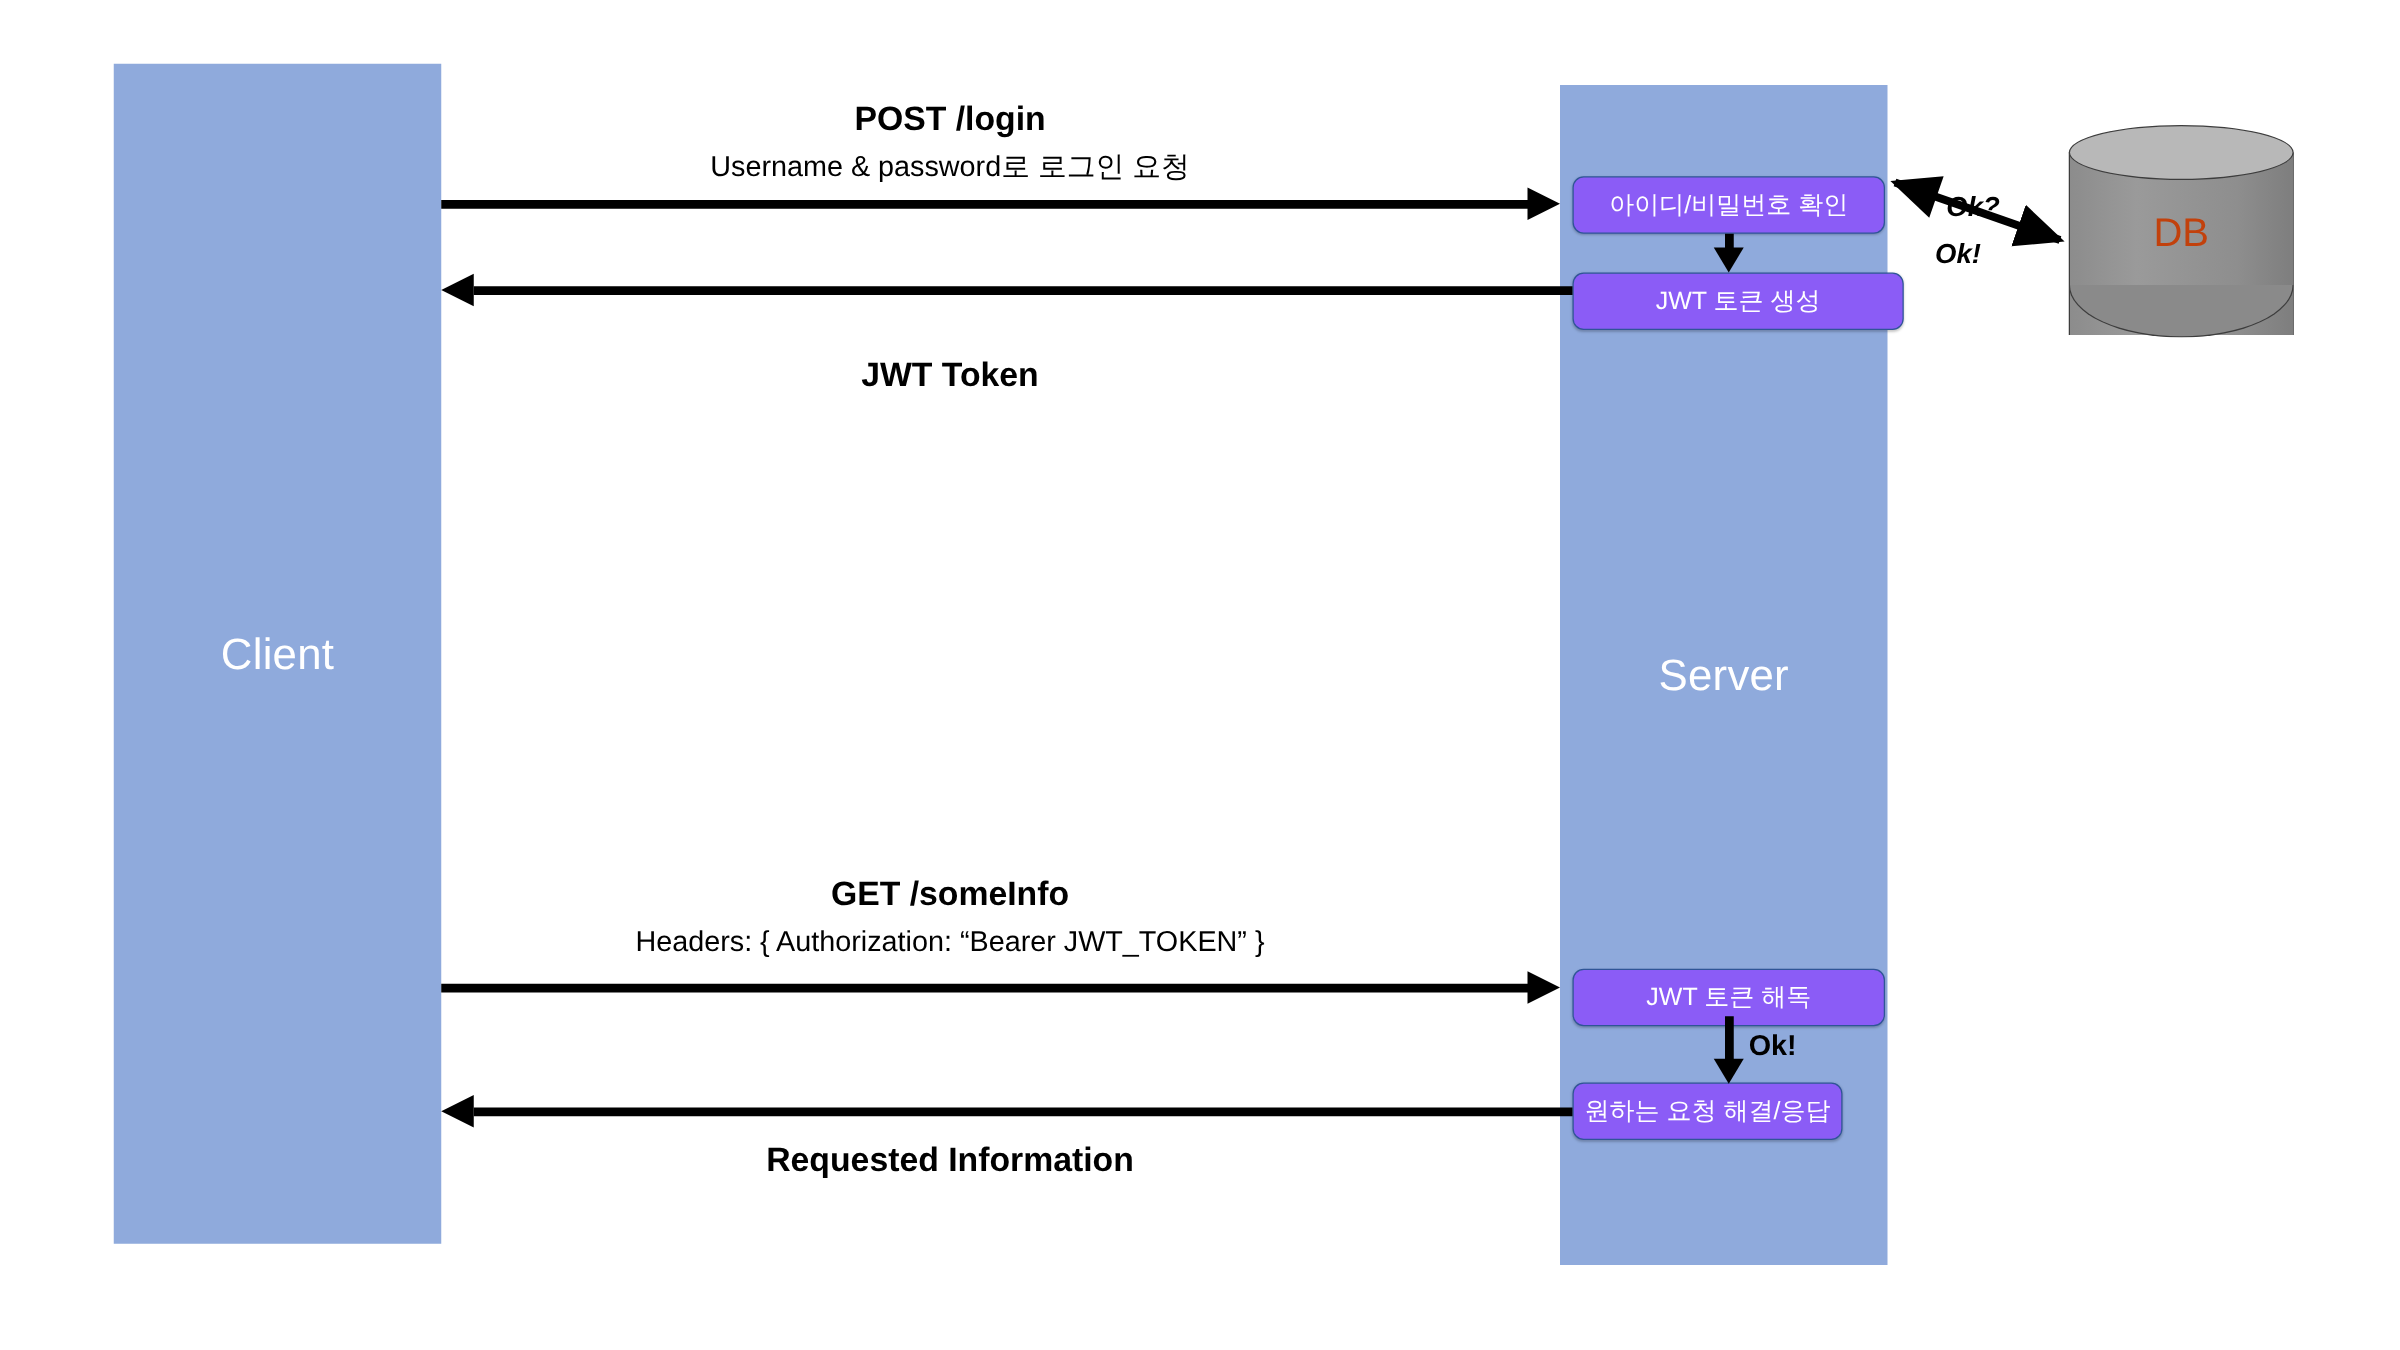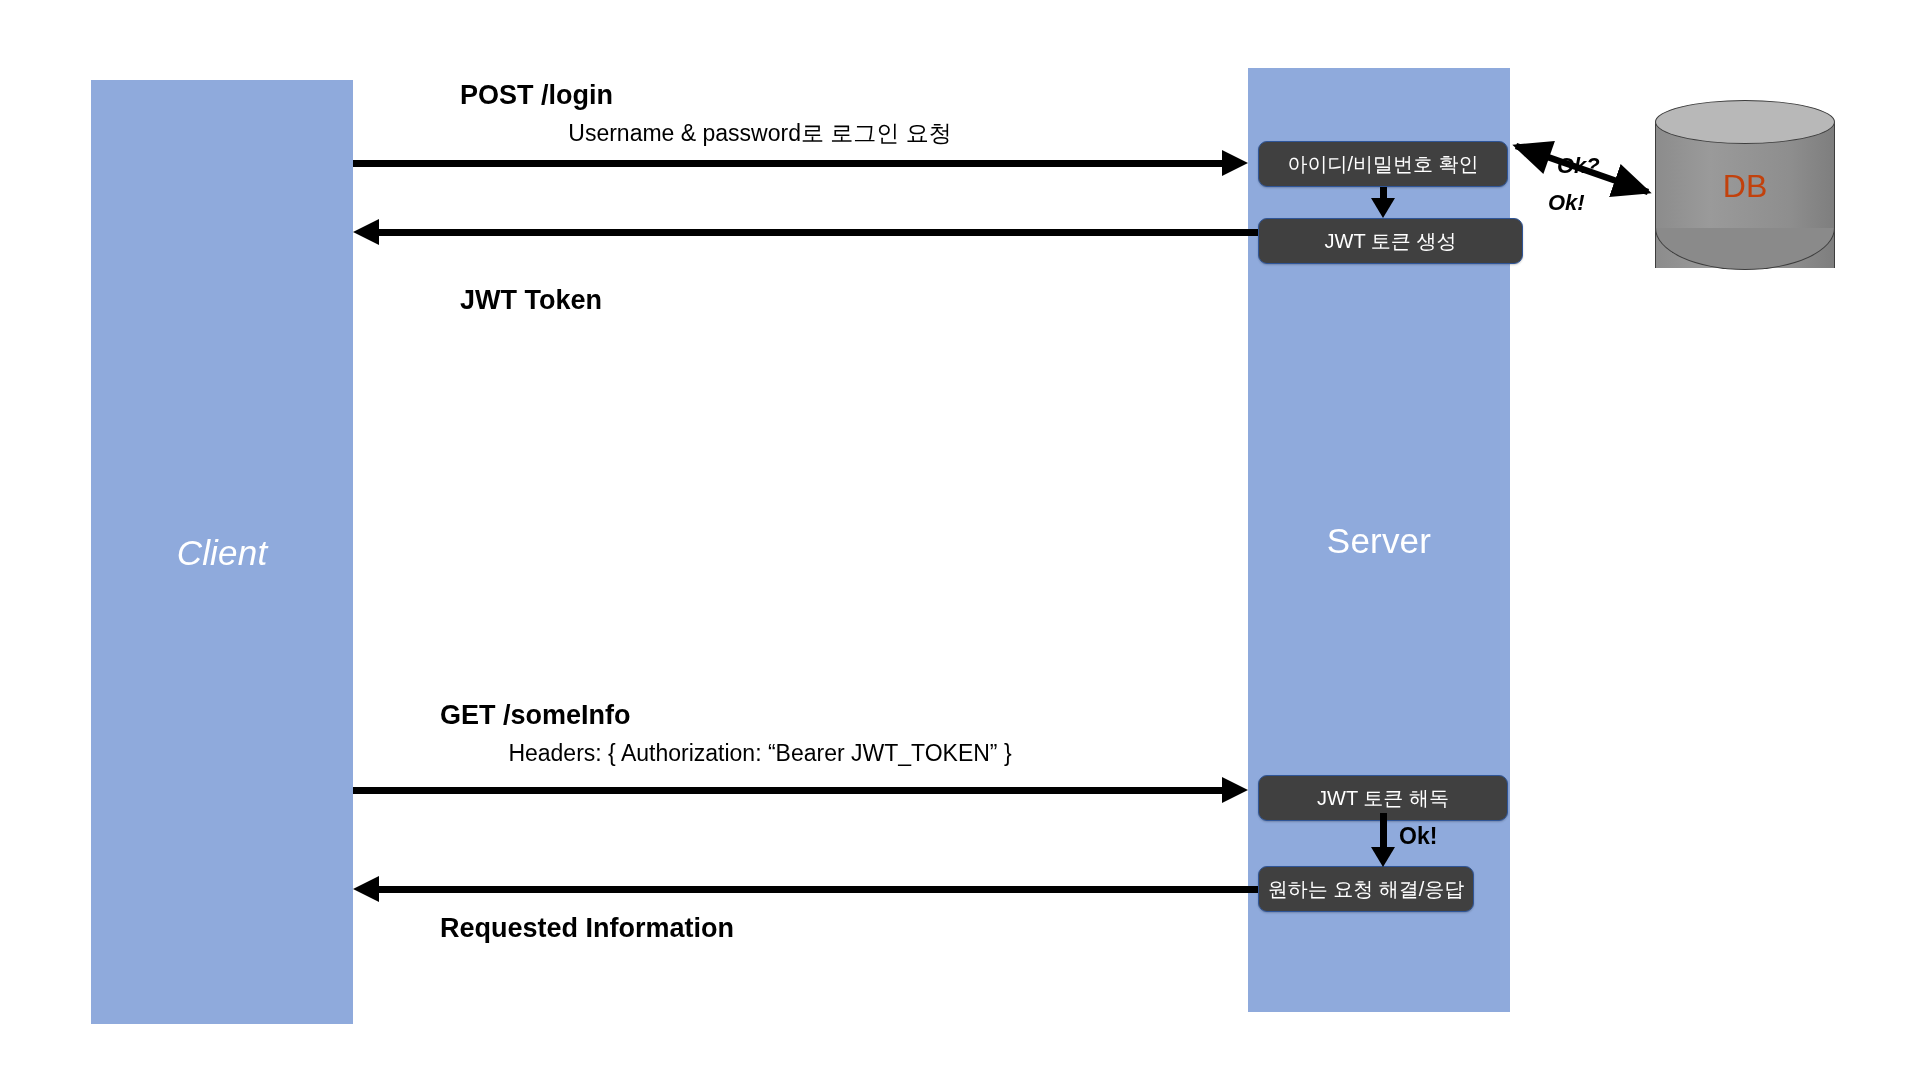--- a/index.html
+++ b/index.html
@@ -30,36 +30,35 @@
   .lifeline-label {
     color: #ffffff;
     font-size: 35px;
     font-weight: 400;
     letter-spacing: 0.2px;
     line-height: 1;
     user-select: none;
   }
   #client-lifeline {
     left: 91px;
-    top: 80px;
+    top: 51px;
     width: 262px;
     height: 944px;
-    font-style: italic;
   }
   #server-lifeline {
     left: 1248px;
     top: 68px;
     width: 262px;
     height: 944px;
   }
 
   
   .proc-box {
     position: absolute;
-    background: #404040;
+    background: #8b5cf6;
     border: 1.5px solid #2F5597;
     border-radius: 9px;
     display: flex;
     align-items: center;
     justify-content: center;
     box-sizing: border-box;
     box-shadow: 0 1px 2px rgba(0,0,0,0.22);
   }
   .proc-box span {
     color: #ffffff;
@@ -156,21 +155,21 @@
     width: 0;
     height: 0;
     border-left: 12px solid transparent;
     border-right: 12px solid transparent;
     border-top: 20px solid #000000;
   }
 
   
   .msg-title {
     position: absolute;
-    text-align: left;
+    text-align: center;
     font-size: 27px;
     font-weight: bold;
     color: #000000;
     line-height: 1.15;
     white-space: nowrap;
     user-select: none;
   }
   .msg-sub {
     position: absolute;
     text-align: center;

